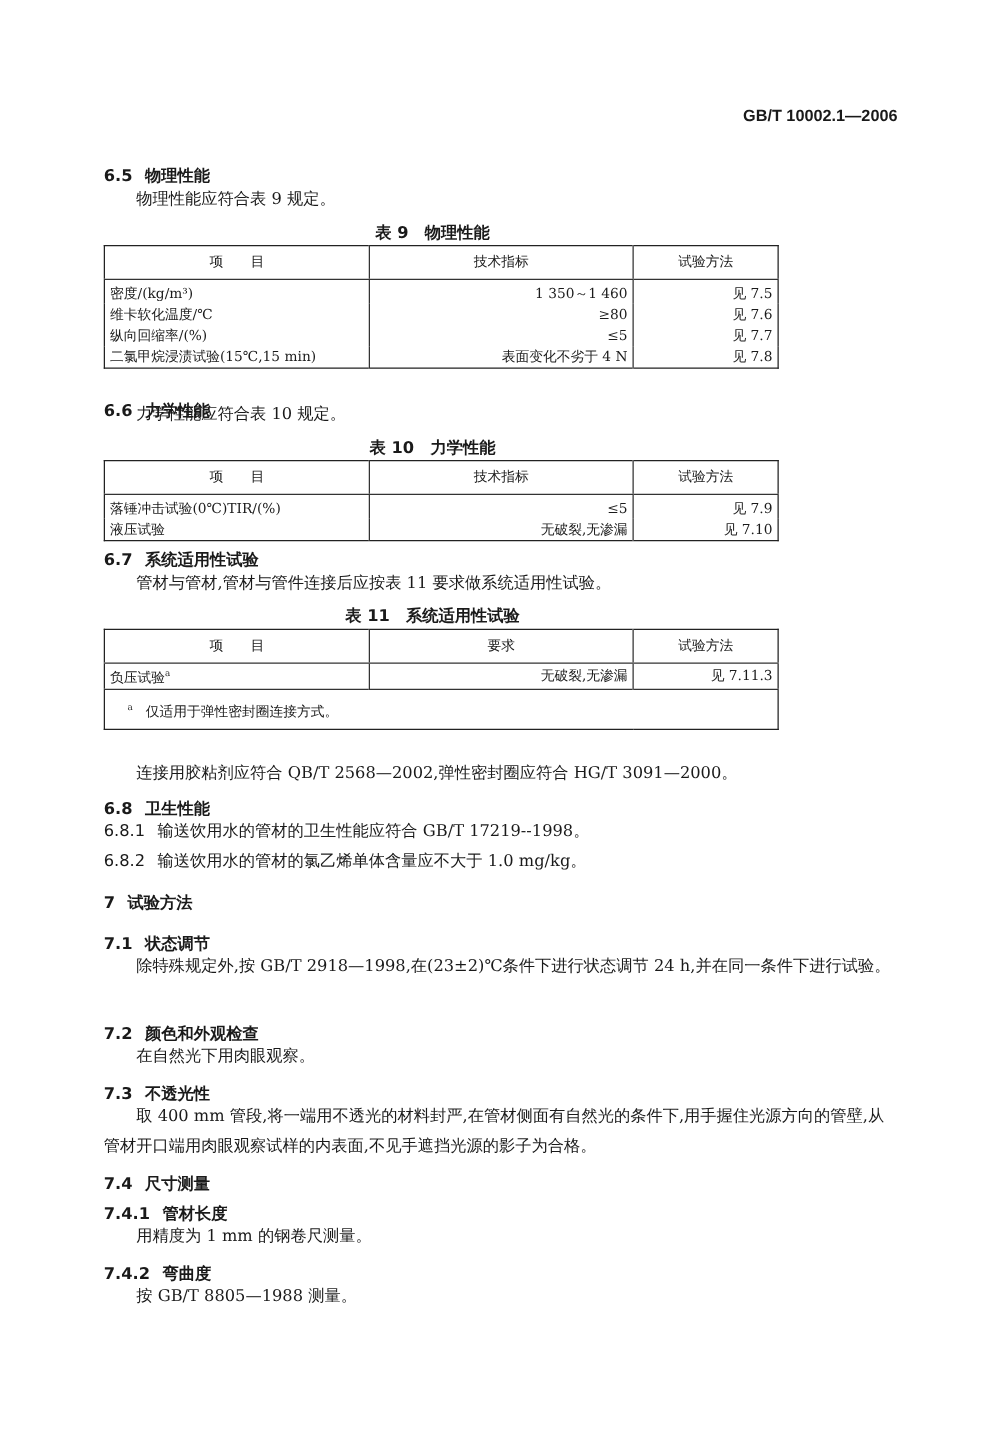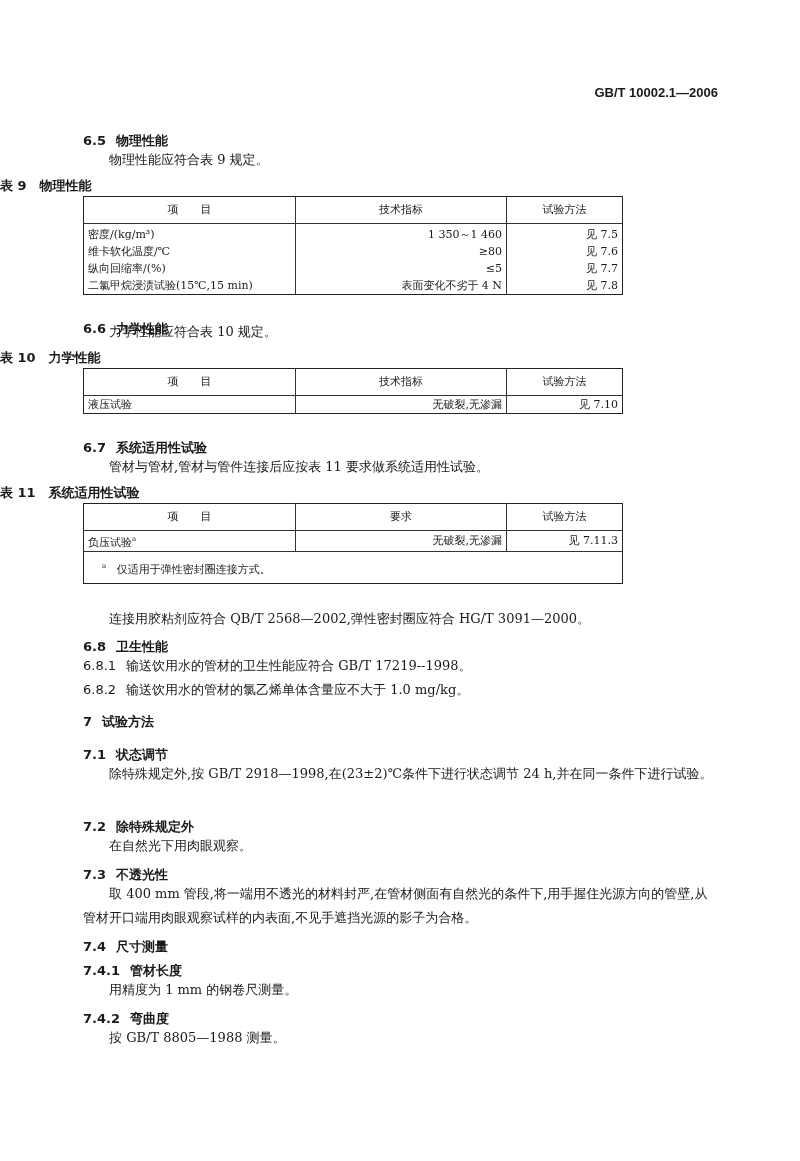--- a/index.html
+++ b/index.html
@@ -17,21 +17,21 @@
     position: absolute; left: 83px;
     font-family: "DejaVu Sans", sans-serif; font-weight: bold; font-size: 13px;
   }
   .heading .num { display: inline-block; margin-right: 10px; font-weight: bold; }
   .para {
     position: absolute; left: 83px; width: 636px;
     font-size: 13px; line-height: 24px;
   }
   .para.indent { text-indent: 26px; }
   .table-caption {
-    position: absolute; left: 0; width: 692px; text-align: left;
+    position: absolute; left: 0; width: 692px; text-align: center;
     font-family: "DejaVu Sans", sans-serif; font-weight: bold; font-size: 13px;
   }
   table.spec {
     position: absolute; left: 83px; width: 540px;
     border-collapse: collapse; font-size: 11px;
     border: 1.5px solid #222;
   }
   table.spec th, table.spec td {
     padding: 0 4px; height: 17px; line-height: 17px;
   }
@@ -106,20 +106,25 @@
       <col class="c1">
       <col class="c2">
       <col>
     </colgroup>
   <tbody>
       <tr>
     <th>项　　目</th>
     <th>技术指标</th>
     <th>试验方法</th>
   </tr>
+  <tr class="first">
+    <td>落锤冲击试验(0℃)TIR/(%)</td>
+    <td class="center">≤5</td>
+    <td class="center">见 7.9</td>
+  </tr>
   <tr>
     <td>液压试验</td>
     <td class="center">无破裂,无渗漏</td>
     <td class="center">见 7.10</td>
   </tr>
 </tbody>
   </table>
 
 <div class="heading" style="top:439px">
   <span class="num">6.7</span><span>系统适用性试验</span>
@@ -165,21 +170,21 @@
 <div class="heading" style="top:713px">
   <span class="num">7</span><span>试验方法</span>
 </div>
 
 <div class="heading" style="top:746px">
   <span class="num">7.1</span><span>状态调节</span>
 </div>
 <div class="para indent" style="top:762px">除特殊规定外,按 GB/T 2918—1998,在(23±2)℃条件下进行状态调节 24 h,并在同一条件下进行试验。</div>
 
 <div class="heading" style="top:818px">
-  <span class="num">7.2</span><span>除特殊规定外</span>
+  <span class="num">7.2</span><span>颜色和外观检查</span>
 </div>
 <div class="para indent" style="top:834px">在自然光下用肉眼观察。</div>
 
 <div class="heading" style="top:866px">
   <span class="num">7.3</span><span>不透光性</span>
 </div>
 <div class="para indent" style="top:882px">取 400 mm 管段,将一端用不透光的材料封严,在管材侧面有自然光的条件下,用手握住光源方向的管壁,从管材开口端用肉眼观察试样的内表面,不见手遮挡光源的影子为合格。</div>
 
 <div class="heading" style="top:938px">
   <span class="num">7.4</span><span>尺寸测量</span>

